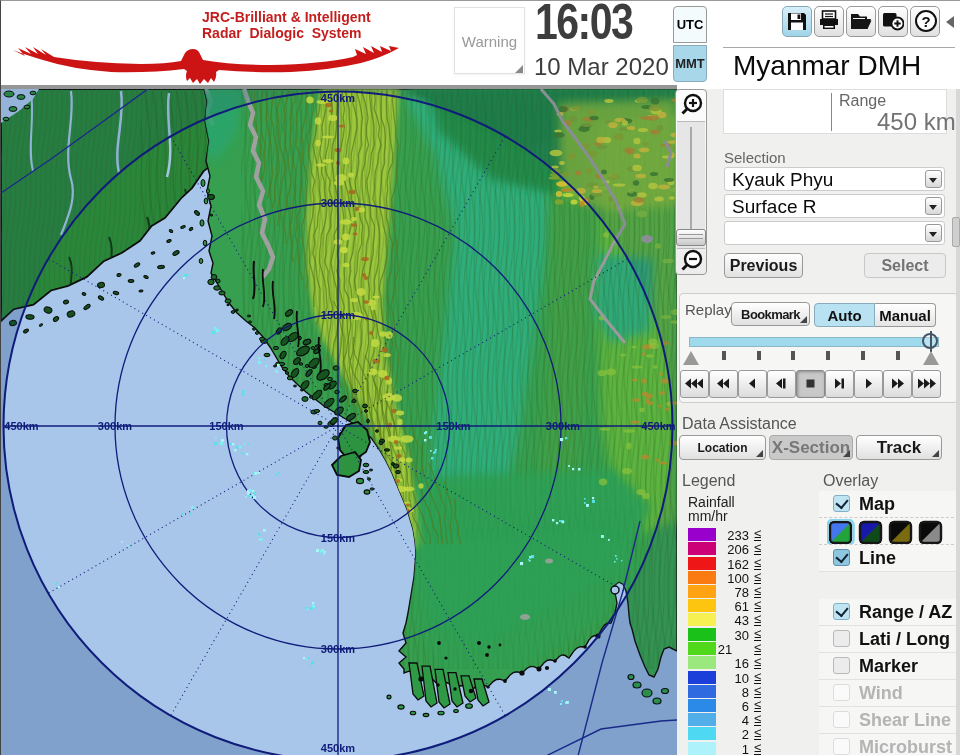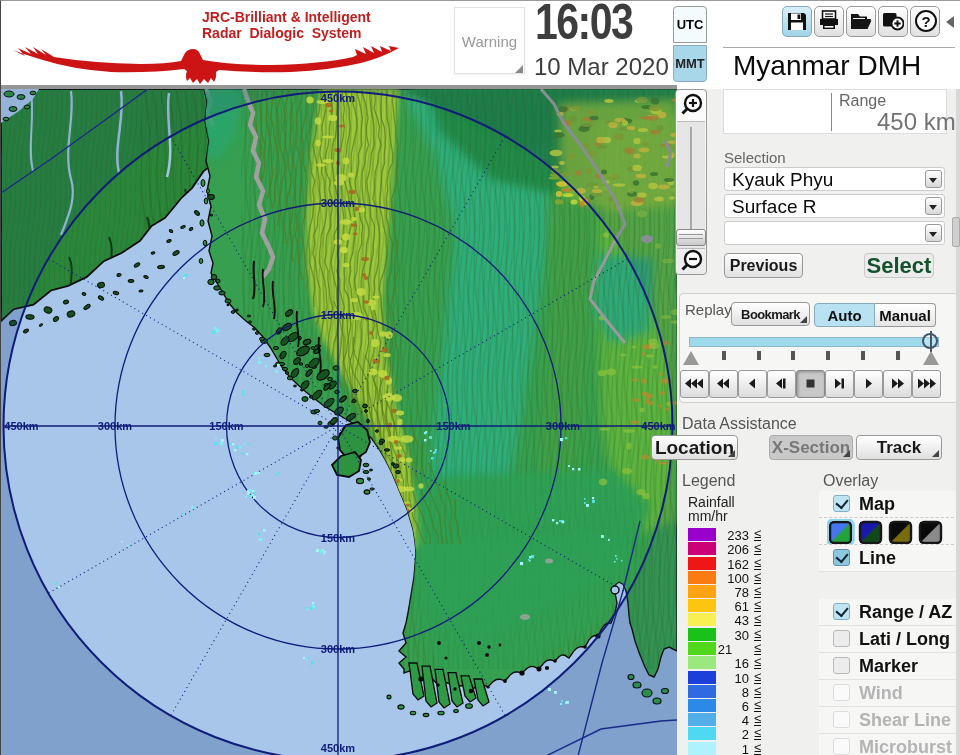--- a/index.html
+++ b/index.html
@@ -766,21 +766,21 @@
     </div>
 <div class="abs" style="left:731px;top:168px;font-size:19px;color:#0a0a0a">Kyauk Phyu</div>
 <div class="abs" style="left:723px;top:193px;width:221px;height:24px;background:#fff;border:1px solid #ccc;border-radius:3px">
       <div class="ddbtn"></div>
     </div>
 <div class="abs" style="left:731px;top:195px;font-size:19px;color:#0a0a0a">Surface R</div>
 <div class="abs" style="left:723px;top:220px;width:221px;height:24px;background:#fff;border:1px solid #ccc;border-radius:3px">
       <div class="ddbtn"></div>
     </div>
 <div class="abs btn" style="left:723px;top:252px;width:79px;height:25px;font-size:16px;line-height:24px">Previous</div>
-<div class="abs" style="left:863px;top:252px;width:70px;height:25px;background:#ececec;border:1px solid #c8c8c8;border-radius:4px;color:#14532d;font-weight:bold;font-size:22px;line-height:24px;text-align:center">Select</div>
+<div class="abs" style="left:863px;top:252px;width:82px;height:25px;background:#ececec;border:1px solid #c8c8c8;border-radius:4px;color:#737373;font-weight:bold;font-size:16px;line-height:24px;text-align:center">Select</div>
 
 <div class="abs" style="left:678px;top:292px;width:279px;height:110px;background:#f6f6f5;border:1px solid #ccc;border-radius:4px"></div>
 <div class="abs" style="left:684px;top:300px;font-size:15px;color:#555">Replay</div>
 <div class="abs btn fold" style="left:730px;top:301px;width:79px;height:24px;font-size:13px;line-height:23px;letter-spacing:-0.6px">Bookmark</div>
 <div class="abs" style="left:813px;top:302px;width:61px;height:24px;background:#b8e2f2;border:1px solid #88aabb;border-radius:4px 0 0 4px;font-size:15px;font-weight:bold;text-align:center;line-height:23px;color:#111">Auto</div>
 <div class="abs" style="left:874px;top:302px;width:61px;height:24px;background:linear-gradient(#fff,#e4e4e4);border:1px solid #999;border-left:none;border-radius:0 4px 4px 0;font-size:15px;font-weight:bold;text-align:center;line-height:23px;color:#111">Manual</div>
 <div class="abs" style="left:688px;top:336px;width:250px;height:10px;background:#9fd9ec;border:1px solid #8ab8c8"></div>
 <div class="abs" style="left:921px;top:332px;width:16px;height:16px;border:2px solid #456;border-radius:50%;background:rgba(255,255,255,.25)"></div>
 <div class="abs" style="left:929px;top:330px;width:2px;height:21px;background:#456"></div>
 <div class="abs" style="left:682px;top:350px;width:0;height:0;border-left:8px solid transparent;border-right:8px solid transparent;border-bottom:14px solid #999"></div>
@@ -829,21 +829,21 @@
       <path d="M11,8.5 L5,3.5 L5,13.5 Z" fill="#1a1a1a"></path>
       <path d="M17,8.5 L11,3.5 L11,13.5 Z" fill="#1a1a1a"></path>
     </svg>
     <div class="abs" style="left:911px;top:369px;width:29px;height:28px;background:linear-gradient(#ffffff,#dcdcdc);border:1px solid #999;border-radius:3px"></div>
     <svg class="abs" style="left:915px;top:374px" width="21" height="17" viewBox="0 0 21 17">
       <path d="M8,8.5 L2,3.5 L2,13.5 Z" fill="#1a1a1a"></path>
       <path d="M14,8.5 L8,3.5 L8,13.5 Z" fill="#1a1a1a"></path>
       <path d="M20,8.5 L14,3.5 L14,13.5 Z" fill="#1a1a1a"></path>
     </svg>
 <div class="abs" style="left:681px;top:414px;font-size:16px;color:#555">Data Assistance</div>
-<div class="abs btn fold" style="left:650px;top:434px;width:87px;height:25px;font-size:19px;line-height:24px">Location</div>
+<div class="abs btn fold" style="left:678px;top:434px;width:87px;height:25px;font-size:12px;line-height:24px">Location</div>
 <div class="abs fold" style="left:768px;top:434px;width:84px;height:25px;background:#c9c9c9;border:1px solid #aaa;border-radius:4px;color:#777;font-weight:bold;font-size:17px;line-height:24px;text-align:center">X-Section</div>
 <div class="abs btn fold" style="left:855px;top:434px;width:86px;height:25px;font-size:17px;line-height:24px">Track</div>
 <div class="abs" style="left:681px;top:471px;font-size:16px;color:#555">Legend</div>
 <div class="abs" style="left:822px;top:471px;font-size:16px;color:#555">Overlay</div>
 <div class="abs" style="left:687px;top:494px;font-size:14px;color:#222;line-height:14px">Rainfall<br>mm/hr</div>
 <div class="abs" style="left:687px;top:527px;width:28px;height:13px;background:#9900cc"></div>
     <div class="abs" style="left:700px;top:527px;width:48px;text-align:right;font-size:13px;color:#111">233</div>
     <div class="abs" style="left:753px;top:525px;font-size:13px;color:#111;border-bottom:1px solid #111;height:15px">≤</div>
     <div class="abs" style="left:687px;top:541px;width:28px;height:13px;background:#cc0077"></div>
     <div class="abs" style="left:700px;top:541px;width:48px;text-align:right;font-size:13px;color:#111">206</div>

